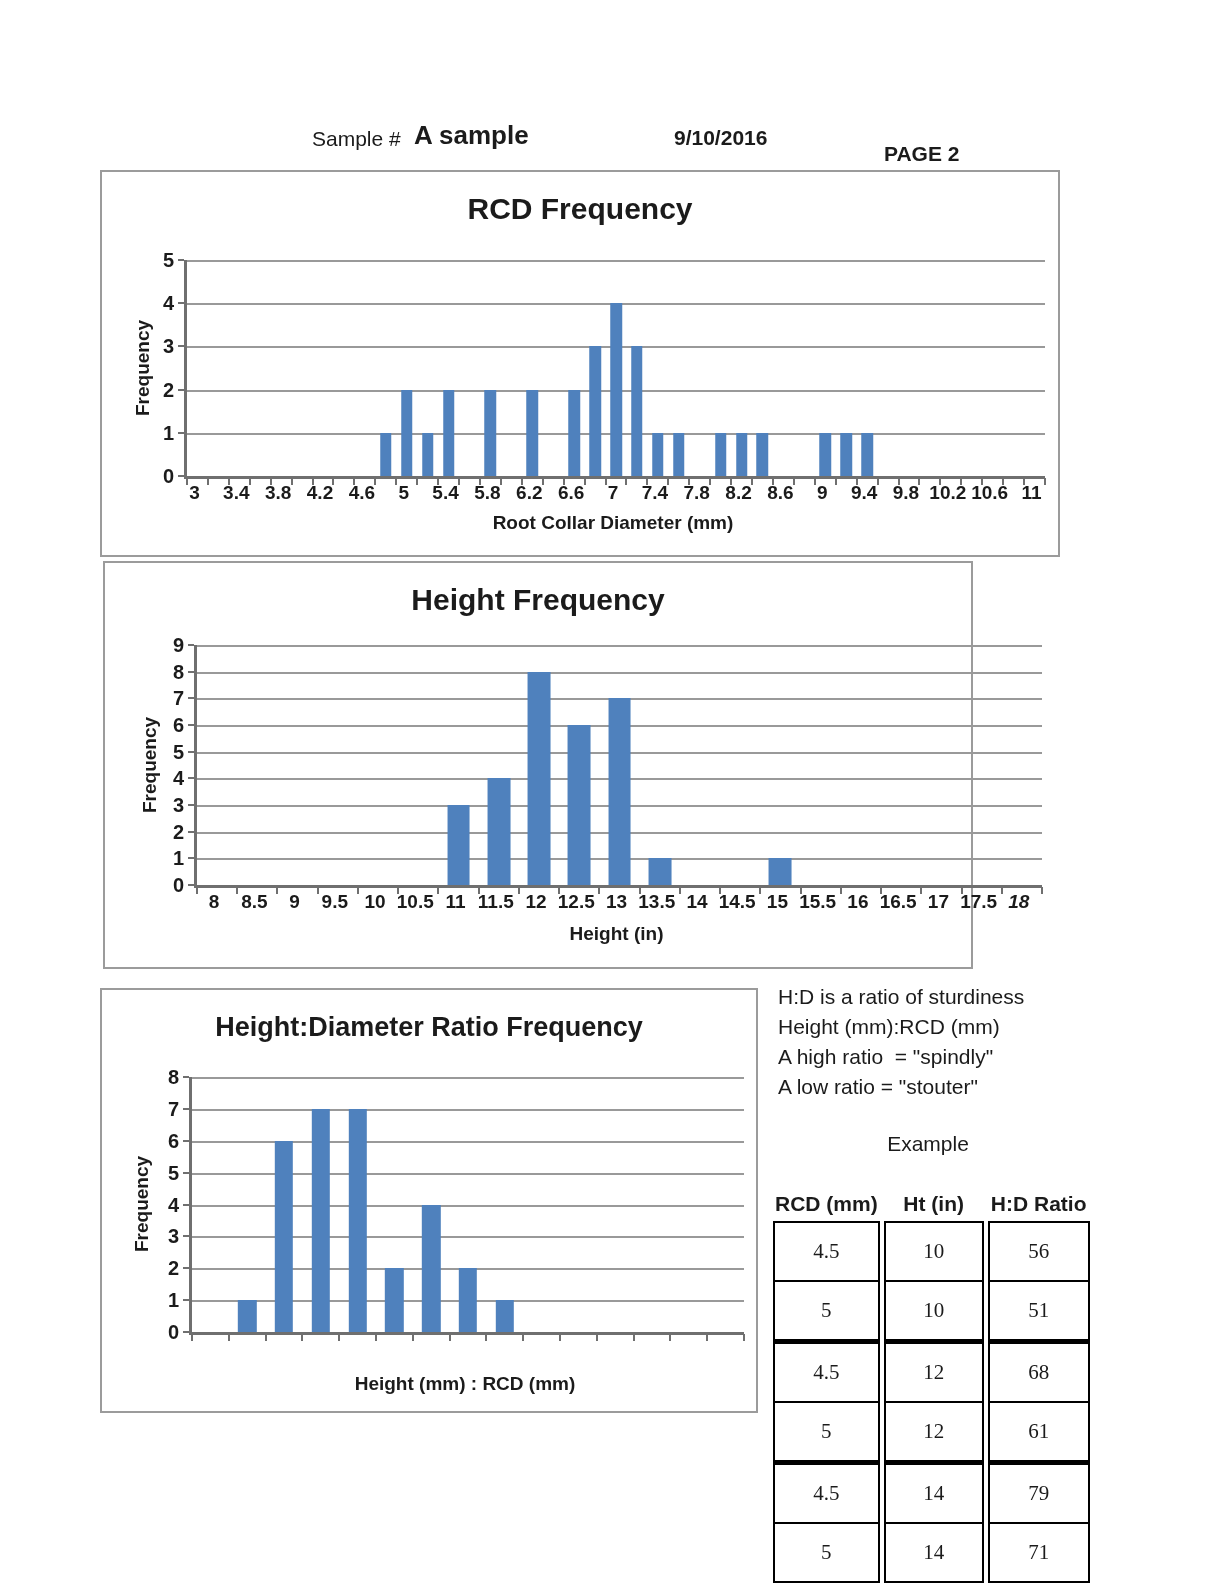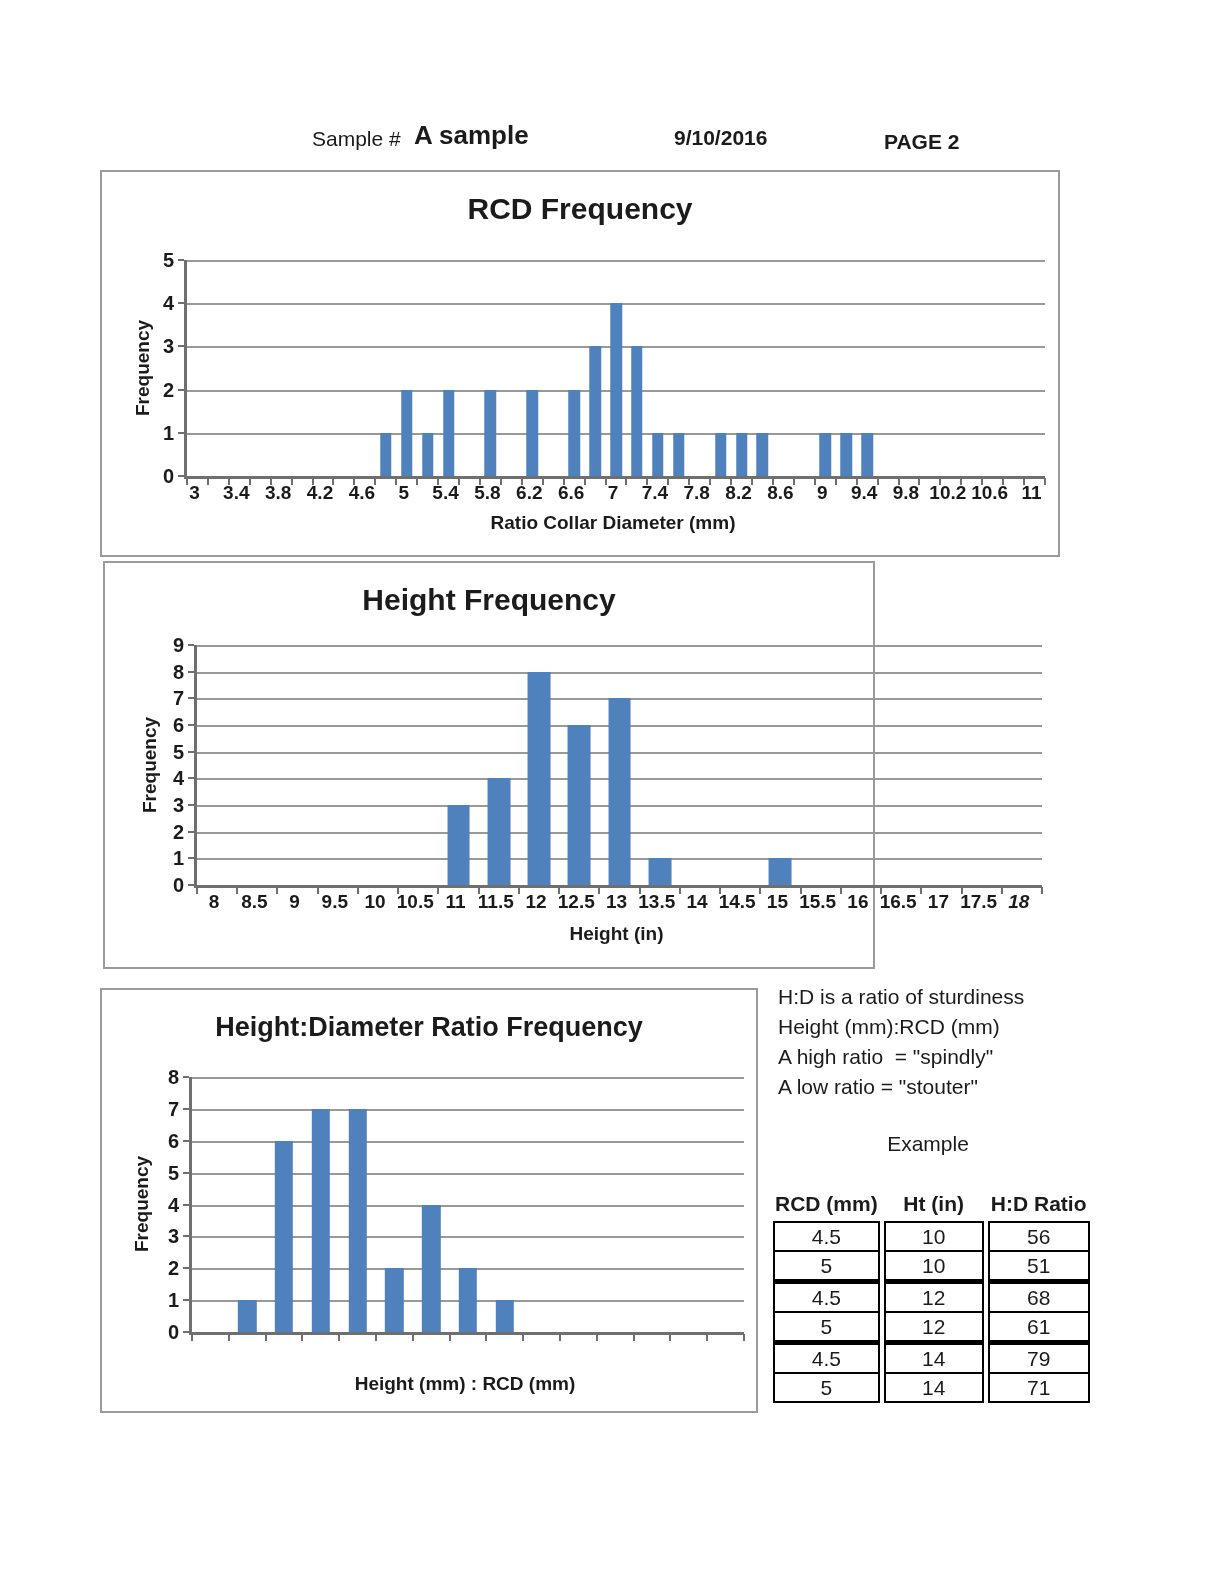--- a/index.html
+++ b/index.html
@@ -28,34 +28,34 @@
   .xtitle{position:absolute;text-align:center;font-size:19px;font-weight:700;}
   .ytitle{position:absolute;transform:translate(-50%,-50%) rotate(-90deg);white-space:nowrap;
           font-size:19px;font-weight:700;}
 
   
   .notes{position:absolute;left:778px;top:982px;font-size:21px;line-height:30px;}
   .notes div{white-space:pre;}
   .example-label{position:absolute;left:778px;top:1132px;width:300px;text-align:center;font-size:21px;}
   table.ex{position:absolute;left:769px;top:1192px;border-collapse:separate;border-spacing:4px 0;}
   table.ex th{font-size:21px;font-weight:700;padding:0 2px 5px 2px;text-align:center;white-space:nowrap;}
-  table.ex td{border:2px solid #000;font-size:21px;text-align:center;height:27px;padding:0 2px;}
+  table.ex td{border:2px solid #000;font-size:21px;text-align:center;height:27px;padding:15px 2px;font-family:Liberation Serif, serif;}
   table.ex tr.rest td{border-top-width:0;}
   table.ex tr.group td{border-top-width:3px;}
   table.ex col.c1{width:104px;} table.ex col.c2{width:100px;} table.ex col.c3{width:102px;}
 </style>
 </head>
 <body>
 
 <div id="page">
 
   <div class="hdr plain" style="left:312px;top:127px;">Sample #</div>
   <div class="hdr big" style="left:414px;top:120px;">A sample</div>
   <div class="hdr bold" style="left:674px;top:126px;">9/10/2016</div>
-  <div class="hdr bold" style="left:884px;top:130px;text-align:center;">PAGE 2</div>
+  <div class="hdr bold" style="left:884px;top:142px;text-align:center;">PAGE 2</div>
 
   <div class="panel" style="left:100px;top:170px;width:960px;height:387px;">
     <div class="chart-title" style="top:20px;font-size:30px;">RCD Frequency</div>
     <div class="ytitle" style="left:41px;top:196px;">Frequency</div>
     <div class="ylabels" style="left:20px;top:88px;width:52px;height:216px;">
         <div class="ytick" style="bottom: 0%;">0</div>
         <div class="ytick" style="bottom: 20%;">1</div>
         <div class="ytick" style="bottom: 40%;">2</div>
         <div class="ytick" style="bottom: 60%;">3</div>
         <div class="ytick" style="bottom: 80%;">4</div>
@@ -152,24 +152,24 @@
         <div class="xlab" style="left: 59.7561%;">7.8</div>
         <div class="xlab" style="left: 64.6341%;">8.2</div>
         <div class="xlab" style="left: 69.5122%;">8.6</div>
         <div class="xlab" style="left: 74.3902%;">9</div>
         <div class="xlab" style="left: 79.2683%;">9.4</div>
         <div class="xlab" style="left: 84.1463%;">9.8</div>
         <div class="xlab" style="left: 89.0244%;">10.2</div>
         <div class="xlab" style="left: 93.9024%; text-align: right;">10.6</div>
         <div class="xlab" style="left: 98.7805%;">11</div>
       </div>
-    <div class="xtitle" style="left:82px;top:340px;width:858px;">Ratio Collar Diameter (mm)</div>
+    <div class="xtitle" style="left:82px;top:340px;width:858px;">Root Collar Diameter (mm)</div>
   </div>
 
-  <div class="panel" style="left:103px;top:561px;width:772px;height:408px;">
+  <div class="panel" style="left:103px;top:561px;width:870px;height:408px;">
     <div class="chart-title" style="top:20px;font-size:30px;">Height Frequency</div>
     <div class="ytitle" style="left:45px;top:202px;">Frequency</div>
     <div class="ylabels" style="left:27px;top:82px;width:52px;height:240px;">
         <div class="ytick" style="bottom: 0%;">0</div>
         <div class="ytick" style="bottom: 11.1111%;">1</div>
         <div class="ytick" style="bottom: 22.2222%;">2</div>
         <div class="ytick" style="bottom: 33.3333%;">3</div>
         <div class="ytick" style="bottom: 44.4444%;">4</div>
         <div class="ytick" style="bottom: 55.5556%;">5</div>
         <div class="ytick" style="bottom: 66.6667%;">6</div>

